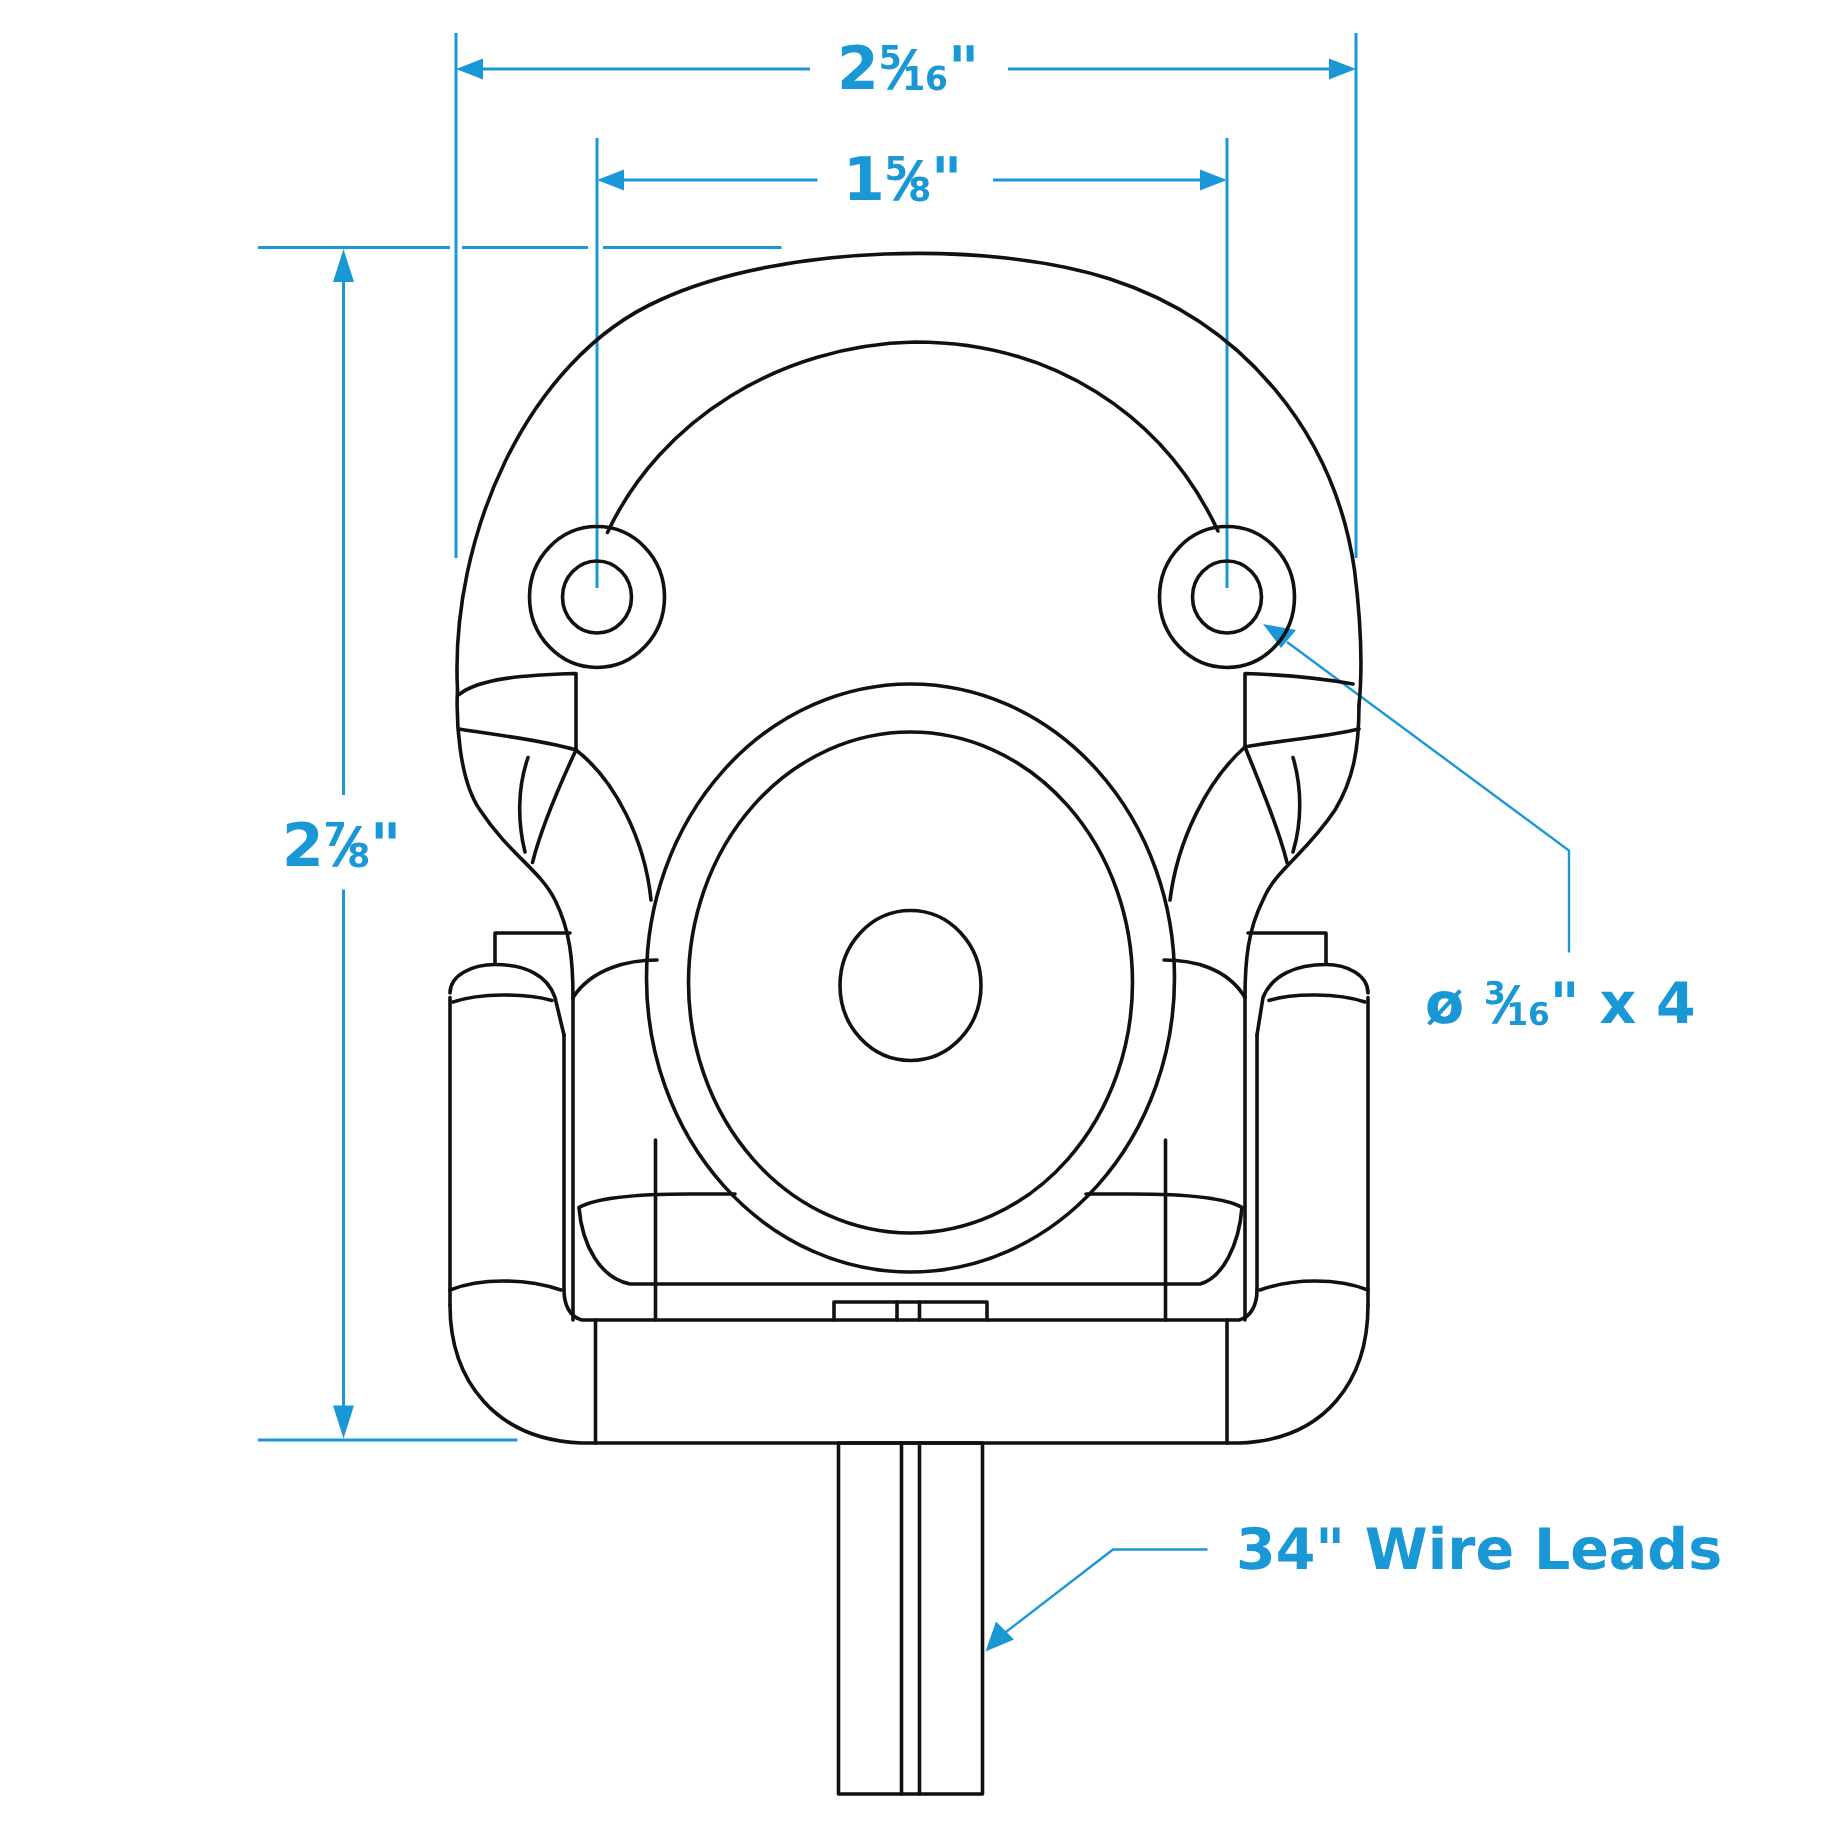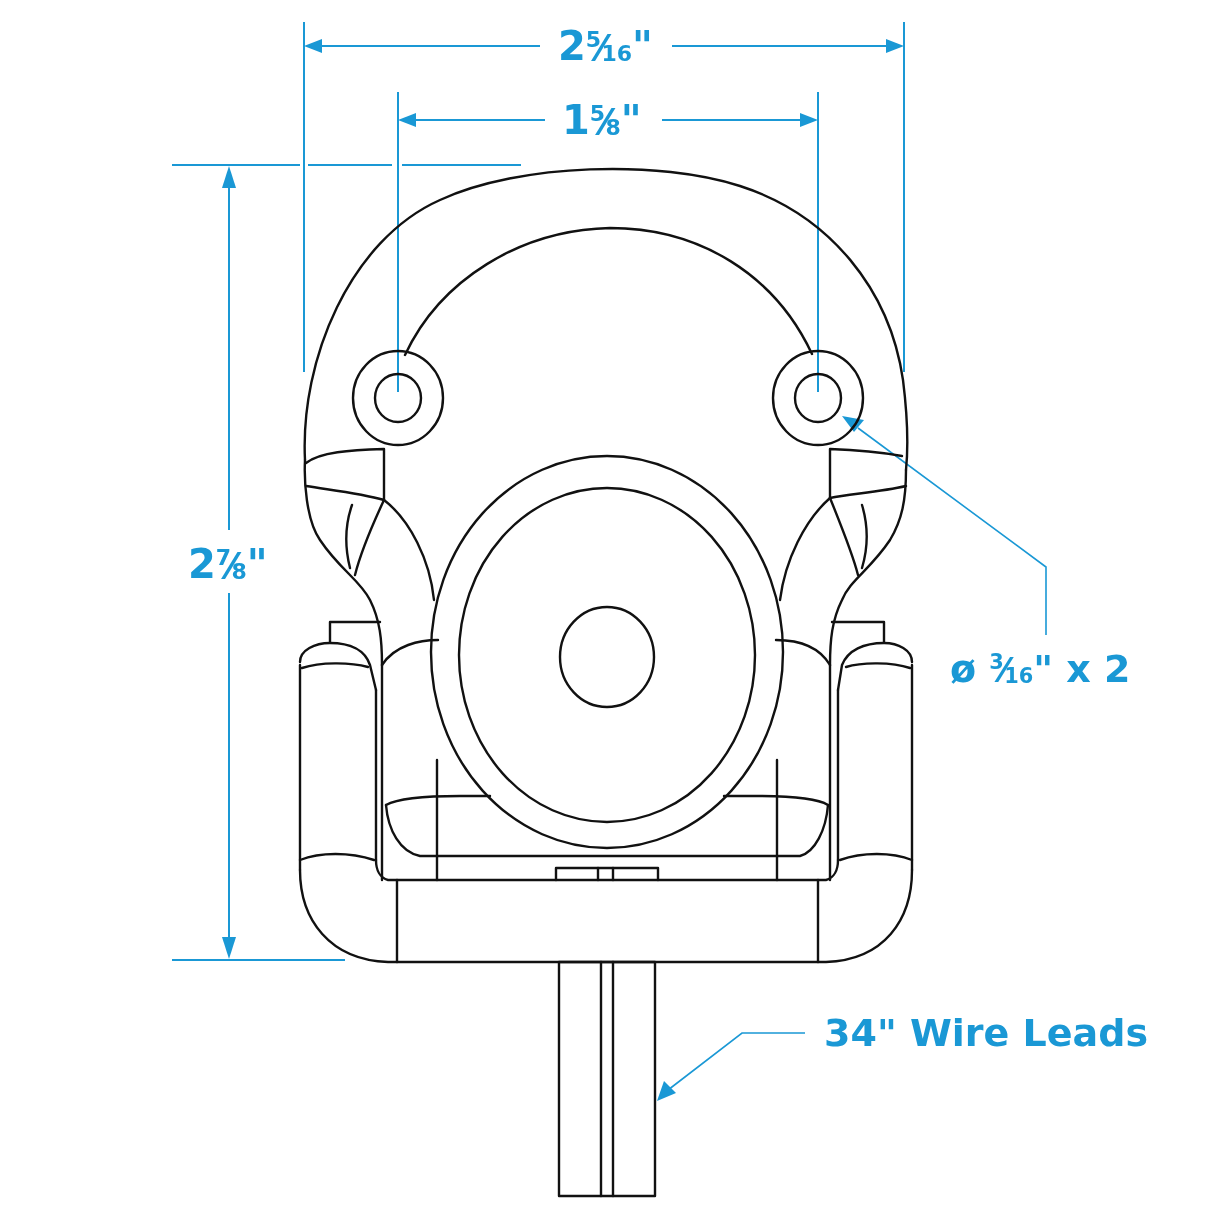--- a/index.html
+++ b/index.html
@@ -138,18 +138,18 @@
   <span>1</span><span class="frac"><sup>5</sup><span class="slash">⁄</span><sub>8</sub></span><span>"</span>
 </div>
 
 <div class="lbl" style="left:184px; top:540px; font-size:40px; padding:4px 4px;">
   <span>2</span><span class="frac"><sup>7</sup><span class="slash">⁄</span><sub>8</sub></span><span>"</span>
 </div>
 
 <div class="lbl" style="left:950px; top:650px; font-size:38px;">
   <span>ø</span>
   <span class="frac"><sup>3</sup><span class="slash">⁄</span><sub>16</sub></span><span>"</span>
-  <span>x 2</span>
+  <span>x 4</span>
 </div>
 
 <div class="lbl" style="left:824px; top:1014px; font-size:38px;">
   <span>34" Wire Leads</span>
 </div>
 
 </body></html>

